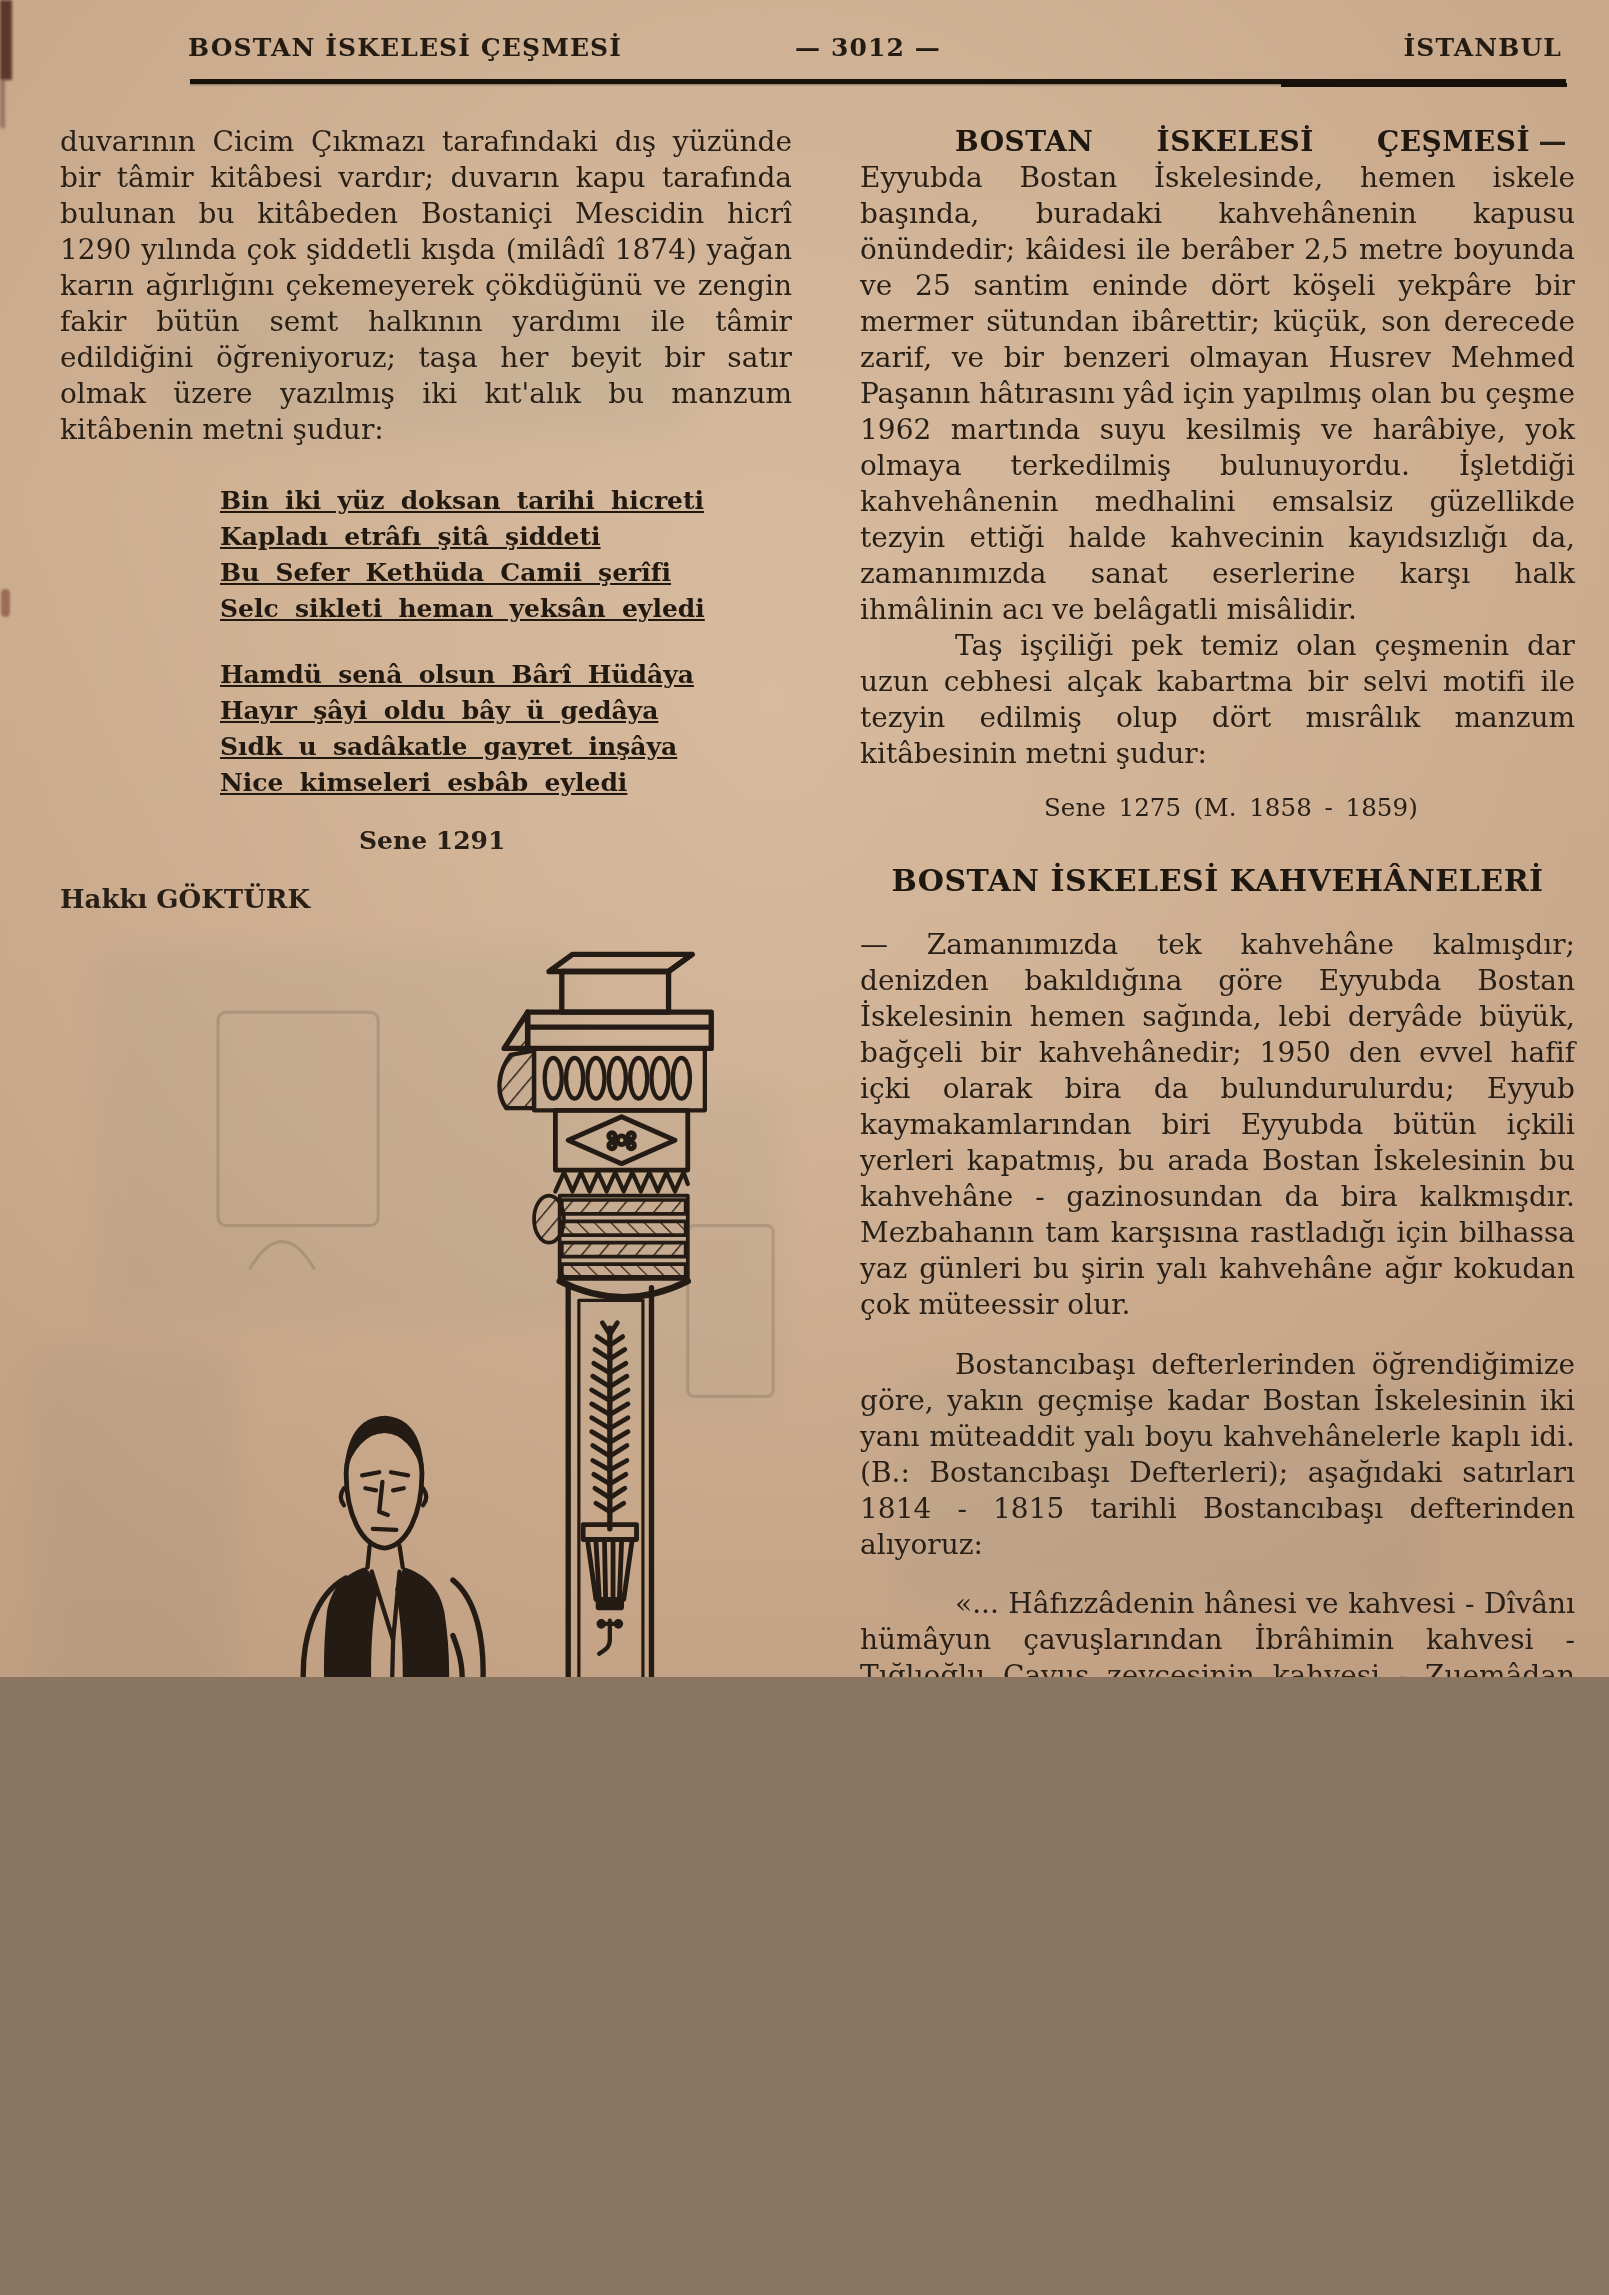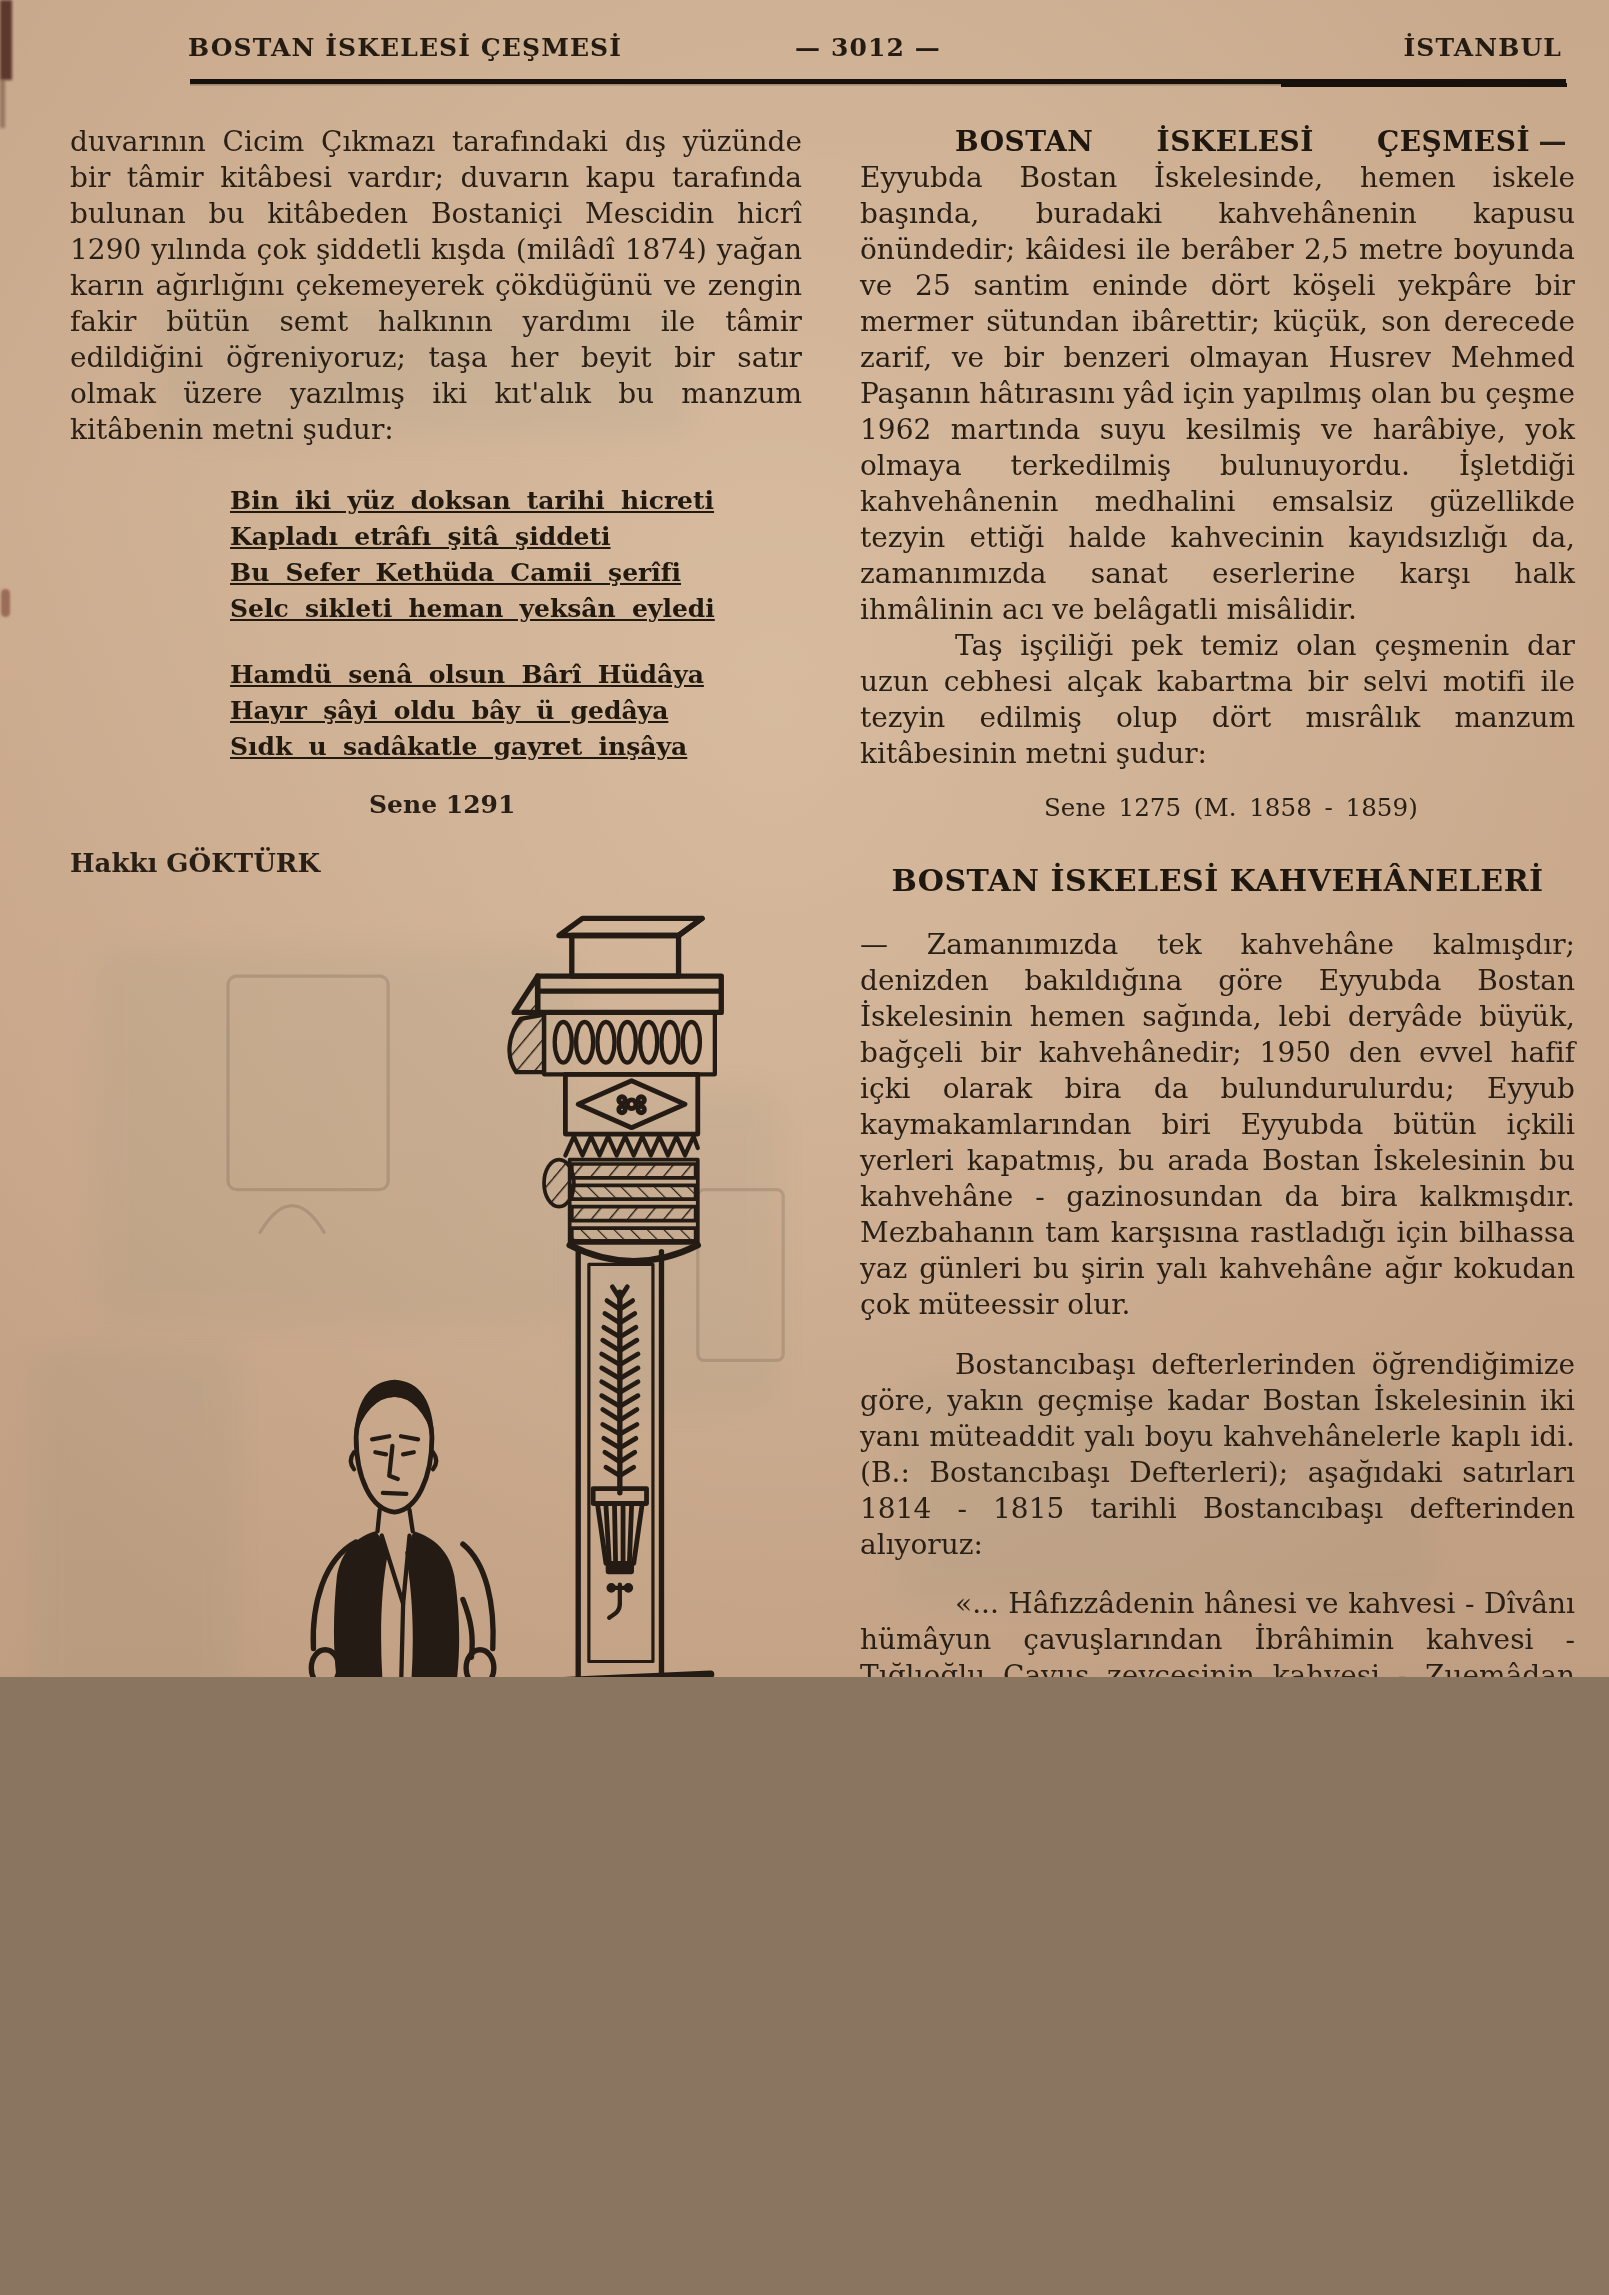--- a/index.html
+++ b/index.html
@@ -18,21 +18,21 @@
   .artifact{position:absolute;}
   
   .hdr{position:absolute;top:33px;font-weight:bold;font-size:25px;letter-spacing:1.1px;color:#241c13;}
   .hdr-left{left:188px;}
   .hdr-center{left:795px;}
   .hdr-right{right:47px;}
   .rule{position:absolute;left:190px;top:79px;width:1376px;height:4.8px;background:#17110b;box-shadow:0 1.6px 0 rgba(23,17,11,.25);}
   .rule2{position:absolute;left:1281px;top:83px;width:286px;height:4.3px;background:#17110b;}
   
   .col{position:absolute;top:124px;}
-  .col-left{left:70px;width:732px;}
+  .col-left{left:60px;width:732px;}
   .col-right{left:860px;width:715px;}
   .body-par{font-size:28px;line-height:36px;text-align:justify;margin:0;hyphens:manual;}
   .indent{text-indent:95px;}
   .gap-top{margin-top:23.5px;}
   
   .poem{font-weight:bold;font-size:25px;line-height:36px;word-spacing:.30em;color:#221a11;text-decoration:underline;}
   .poem-left{margin:35px 0 0 160px;}
   .poem-left-2{margin:30px 0 0 160px;}
   .poem-date-left{margin:24.6px 0 0 299px;font-weight:bold;font-size:25px;}
   .author{margin:29px 8.5px 0 0;text-align:left;font-weight:bold;font-size:26px;}
@@ -79,20 +79,21 @@
       <div>Bin iki yüz doksan tarihi hicreti</div>
       <div>Kapladı etrâfı şitâ şiddeti</div>
       <div>Bu Sefer Kethüda Camii şerîfi</div>
       <div>Selc sikleti heman yeksân eyledi</div>
     </div>
 
     <div class="poem poem-left-2">
       <div>Hamdü senâ olsun Bârî Hüdâya</div>
       <div>Hayır şâyi oldu bây ü gedâya</div>
       <div>Sıdk u sadâkatle gayret inşâya</div>
+      <div>Nice kimseleri esbâb eyledi</div>
     </div>
 
     <div class="poem-date-left">Sene 1291</div>
 
     <div class="author">Hakkı GÖKTÜRK</div>
 
     <figure>
       <svg width="600" height="1025" viewBox="0 0 562 960">
         <defs>
           <pattern id="hDiag" width="13" height="13" patternUnits="userSpaceOnUse" patternTransform="rotate(40)">

